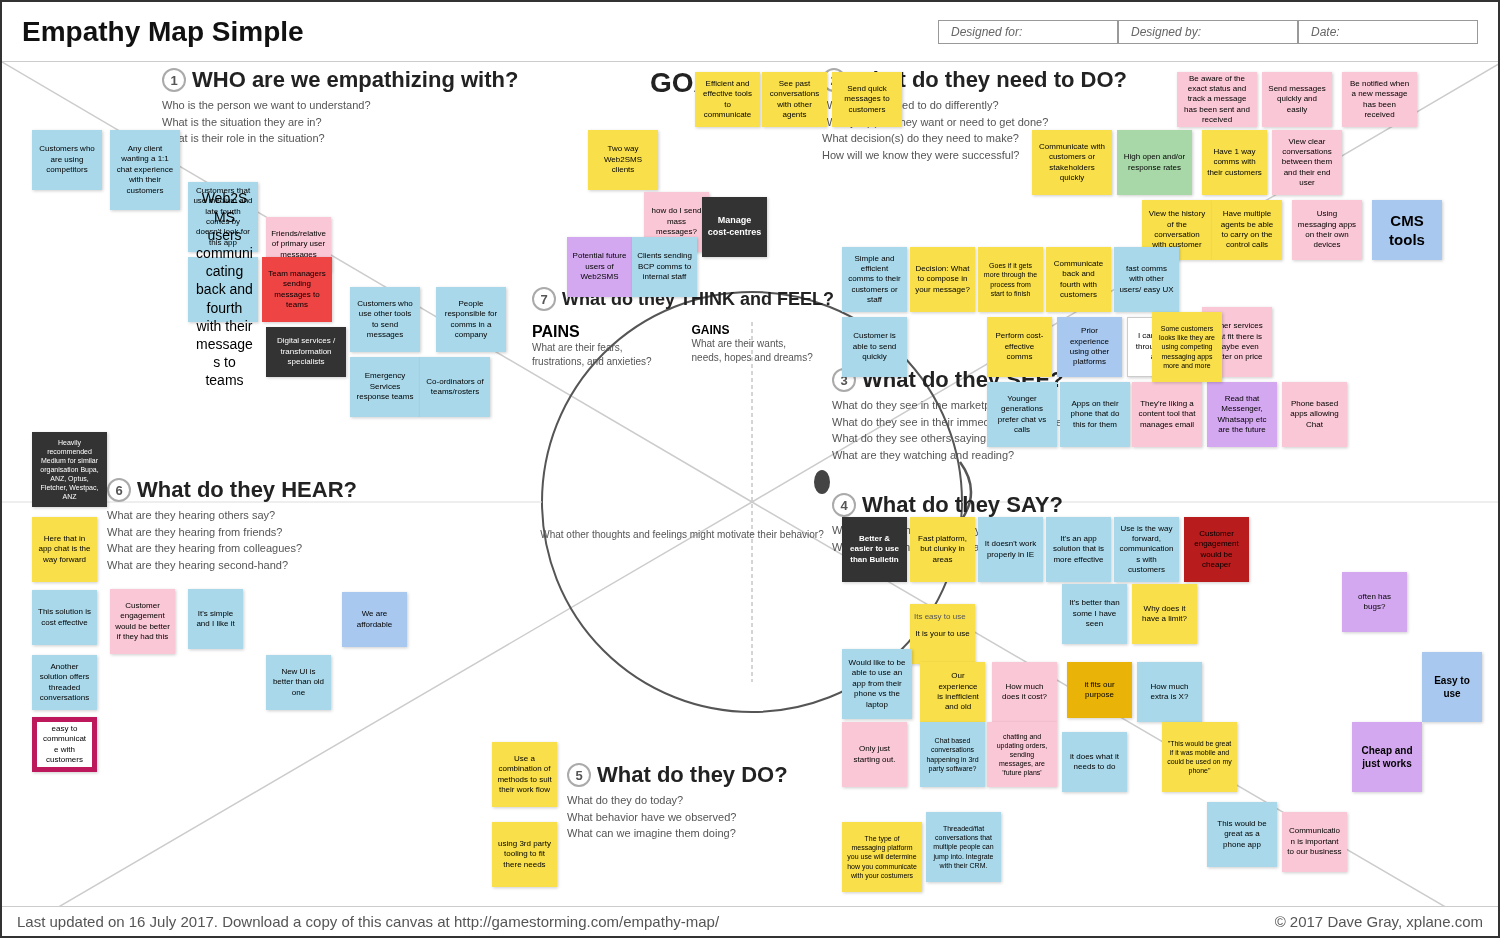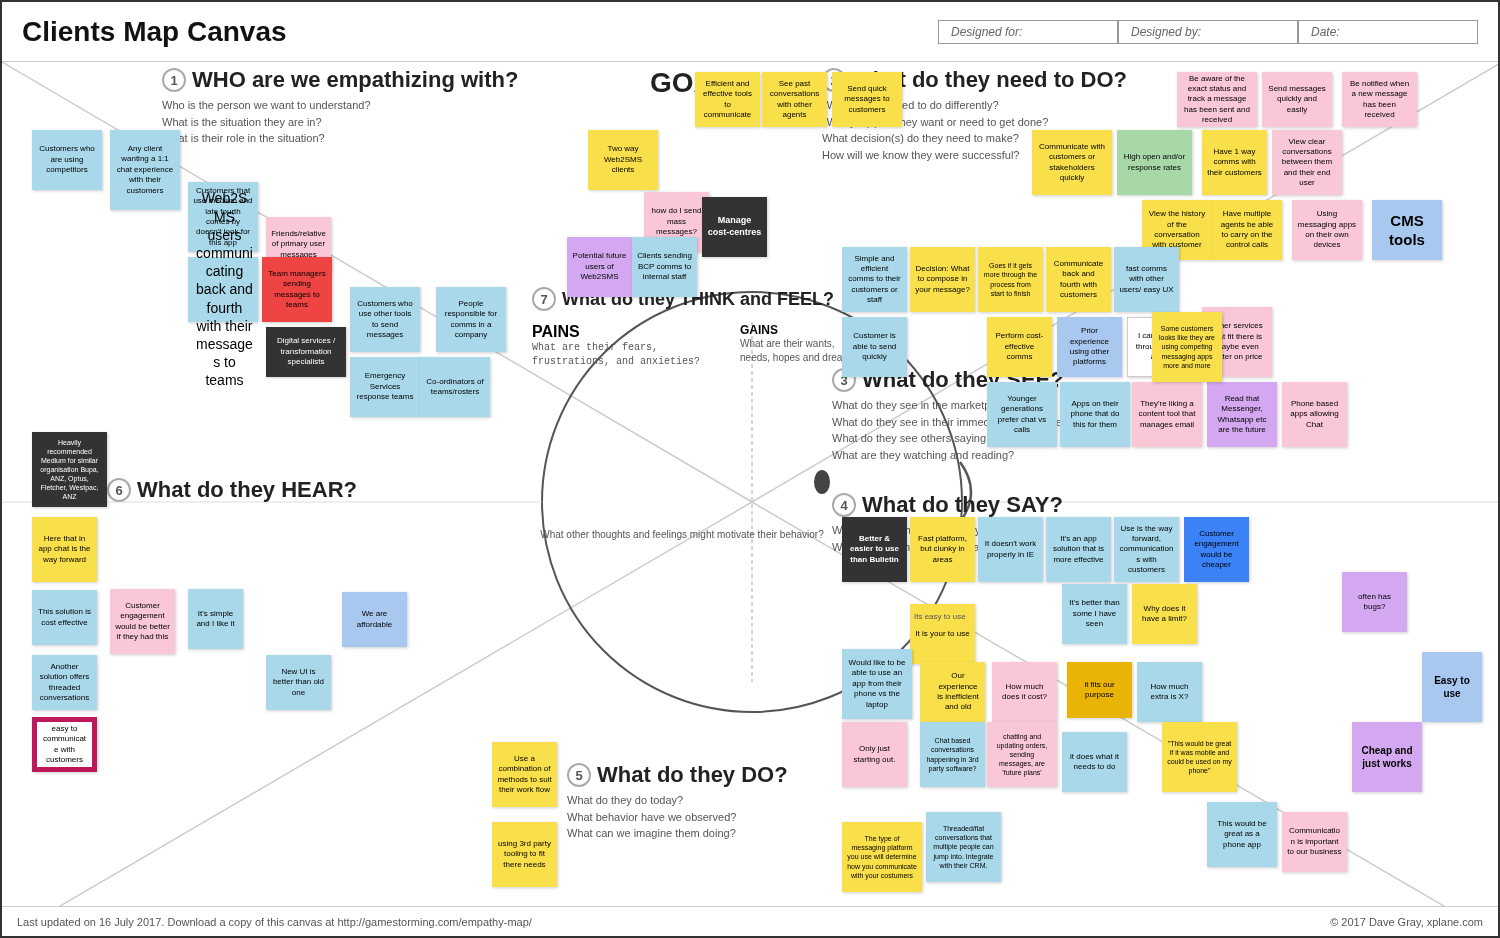--- a/index.html
+++ b/index.html
@@ -113,42 +113,42 @@
     .footer {
       position: absolute;
       bottom: 0;
       left: 0;
       right: 0;
       height: 30px;
       border-top: 1px solid #ccc;
       display: flex;
       align-items: center;
       padding: 0 15px;
-      font-size: 11px;
+      font-size: 15px;
       color: #555;
       justify-content: space-between;
     }
 
     
     svg.diagonal-lines {
       position: absolute;
       top: 0;
       left: 0;
       width: 100%;
       height: 100%;
       pointer-events: none;
     }
   </style>
 </head>
 <body>
 
 <div class="canvas-container">
 
   <div class="header">
-    <div class="title">Clients Map Canvas</div>
+    <div class="title">Empathy Map Simple</div>
     <div class="header-fields">
       <div class="header-field">
         <label>Designed for:</label>
       </div>
       <div class="header-field">
         <label>Designed by:</label>
       </div>
       <div class="header-field">
         <label>Date:</label>
       </div>
@@ -227,31 +227,35 @@
       <div class="section-subtitle" style="white-space:pre-line;">What do they do today?
 What behavior have we observed?
 What can we imagine them doing?</div>
     </div>
 
     <div style="position:absolute; top:415px; left:105px;">
       <div style="display:flex; align-items:center; margin-bottom:4px;">
         <span class="section-number">6</span>
         <span class="section-title">What do they HEAR?</span>
       </div>
+      <div class="section-subtitle" style="white-space:pre-line;">What are they hearing others say?
+What are they hearing from friends?
+What are they hearing from colleagues?
+What are they hearing second-hand?</div>
     </div>
 
     <div style="position:absolute; top:225px; left:530px;">
       <div style="display:flex; align-items:center; margin-bottom:4px;">
         <span class="section-number">7</span>
         <span class="section-title" style="font-size:18px;">What do they THINK and FEEL?</span>
       </div>
       <div style="display:flex; gap:40px; margin-top:12px;">
         <div>
           <div style="font-weight:bold; font-size:16px;">PAINS</div>
-          <div style="font-size:10px; color:#555; white-space:pre-line; line-height:1.4;font-family:Liberation Mono, monospace;">What are their fears,
+          <div style="font-size:10px; color:#555; white-space:pre-line; line-height:1.4;">What are their fears,
 frustrations, and anxieties?</div>
         </div>
         <div>
           <div style="font-weight:bold; font-size:12px;">GAINS</div>
           <div style="font-size:10px; color:#555; white-space:pre-line; line-height:1.4;">What are their wants,
 needs, hopes and dreams?</div>
         </div>
       </div>
       <div style="font-size:10px; color:#555; margin-top:160px; width:300px; text-align:center;">What other thoughts and feelings might motivate their behavior?</div>
     </div>
@@ -305,21 +309,21 @@
     <div class="sticky" style="background:#f9c7d5;left:1130px;top:320px;width:70px;height:65px;font-size:8px;">They're liking a content tool that manages email</div>
     <div class="sticky" style="background:#d4a8f0;left:1205px;top:320px;width:70px;height:65px;font-size:8px;">Read that Messenger, Whatsapp etc are the future</div>
     <div class="sticky" style="background:#f9c7d5;left:1280px;top:320px;width:65px;height:65px;font-size:8px;">Phone based apps allowing Chat</div>
     <div class="sticky" style="background:#f9e04b;left:1150px;top:250px;width:70px;height:70px;font-size:7px;">Some customers looks like they are using competing messaging apps more and more</div>
 
     <div class="sticky" style="background:#333;color:#fff;left:840px;top:455px;width:65px;height:65px;font-size:8px;font-weight:bold;">Better &amp; easier to use than Bulletin</div>
     <div class="sticky" style="background:#f9e04b;left:908px;top:455px;width:65px;height:65px;font-size:8px;">Fast platform, but clunky in areas</div>
     <div class="sticky" style="background:#a8d8ea;left:976px;top:455px;width:65px;height:65px;font-size:8px;">It doesn't work properly in IE</div>
     <div class="sticky" style="background:#a8d8ea;left:1044px;top:455px;width:65px;height:65px;font-size:8px;">It's an app solution that is more effective</div>
     <div class="sticky" style="background:#a8d8ea;left:1112px;top:455px;width:65px;height:65px;font-size:8px;">Use is the way forward, communications with customers</div>
-    <div class="sticky" style="background:#3b82f6;left:1182px;top:455px;width:65px;height:65px;font-size:8px;">Customer engagement would be cheaper</div>
+    <div class="sticky" style="background:#b91c1c;left:1182px;top:455px;width:65px;height:65px;font-size:8px;">Customer engagement would be cheaper</div>
     <div class="sticky" style="background:#a8d8ea;left:1060px;top:522px;width:65px;height:60px;font-size:8px;">It's better than some I have seen</div>
     <div class="sticky" style="background:#f9e04b;left:1130px;top:522px;width:65px;height:60px;font-size:8px;">Why does it have a limit?</div>
     <div class="sticky" style="background:#d4a8f0;left:1340px;top:510px;width:65px;height:60px;font-size:8px;">often has bugs?</div>
     <div class="sticky" style="background:#f9e04b;left:908px;top:542px;width:65px;height:60px;font-size:8px;">It is your to use</div>
     <div class="sticky" style="background:#a8d8ea;left:840px;top:587px;width:70px;height:70px;font-size:8px;">Would like to be able to use an app from their phone vs the laptop</div>
     <div class="sticky" style="background:#f9e04b;left:918px;top:600px;width:65px;height:60px;font-size:8px;padding-left:16px;">Our experience is inefficient and old</div>
     <div class="sticky" style="background:#f9c7d5;left:990px;top:600px;width:65px;height:60px;font-size:8px;">How much does it cost?</div>
     <div class="sticky" style="background:#eab308;left:1065px;top:600px;width:65px;height:56px;font-size:8px;">it fits our purpose</div>
     <div class="sticky" style="background:#a8d8ea;left:1135px;top:600px;width:65px;height:60px;font-size:8px;">How much extra is X?</div>
     <div class="sticky" style="background:#a8c8f0;left:1420px;top:590px;width:60px;height:70px;font-size:10px;font-weight:bold;">Easy to use</div>

